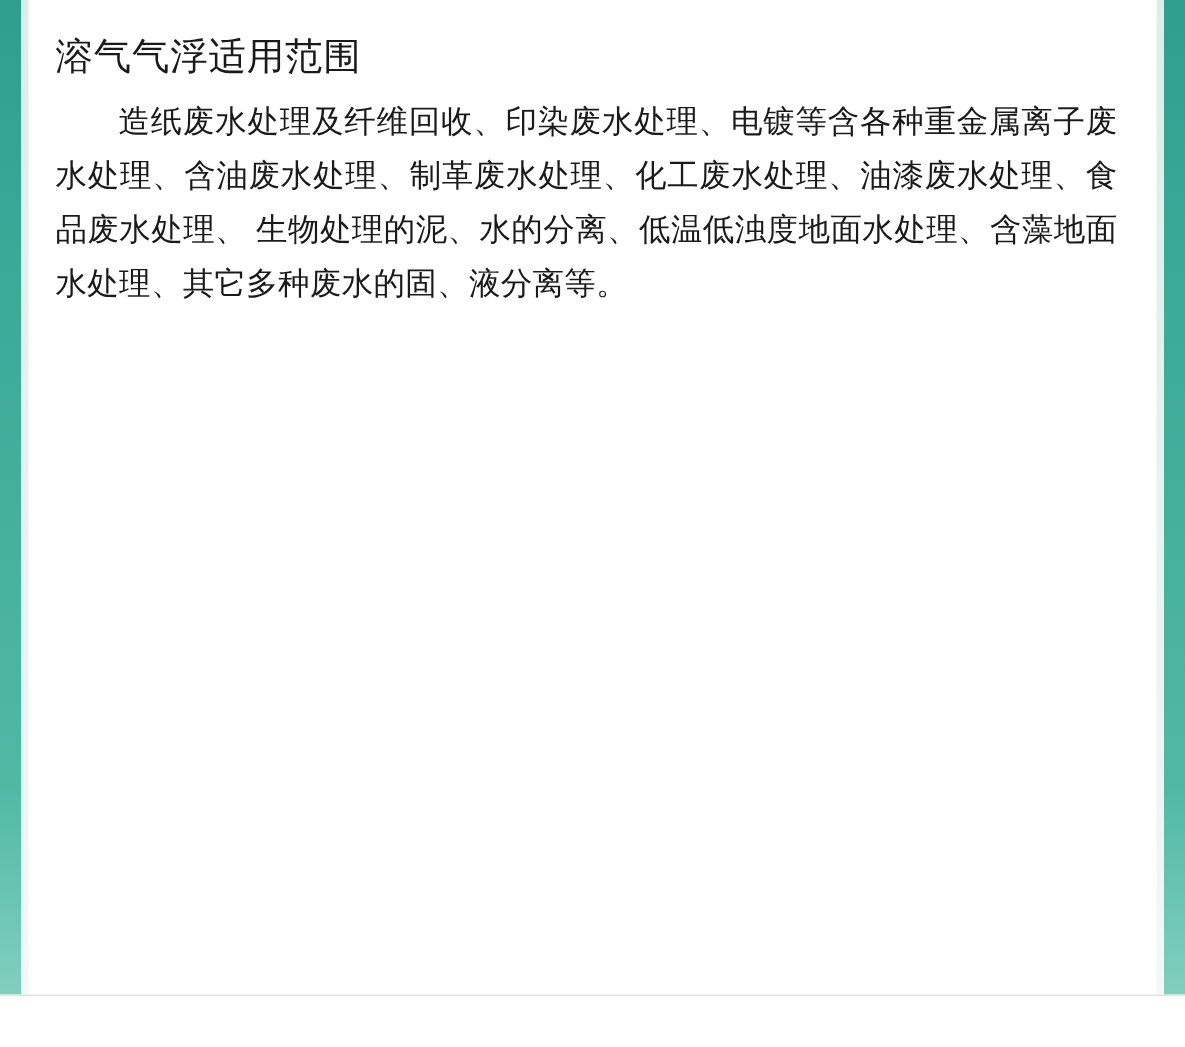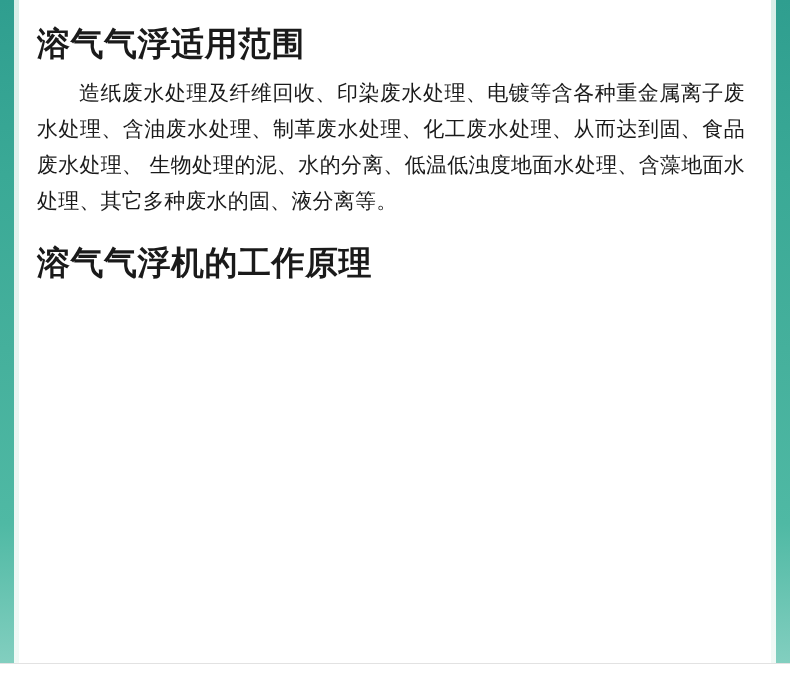--- a/index.html
+++ b/index.html
@@ -65,22 +65,22 @@
   .content {
     position: absolute;
     left: 19px;
     top: 0;
     width: 752px;
     height: 664px;
     box-sizing: border-box;
     padding: 22px 26px 0 18px;
   }
   h2.section-title {
-    font-size: 33px;
-    font-weight: bold;
+    font-size: 25px;
+    font-weight: normal;
     color: #1a1a1a;
     margin: 0 0 8px 0;
     line-height: 1.35;
     letter-spacing: 0.5px;
   }
   h2.section-title.second {
     margin-top: 22px;
     margin-bottom: 6px;
   }
   p.para {
@@ -104,22 +104,21 @@
 
   <div class="edge-left"></div>
   <div class="edge-left-inner"></div>
   <div class="edge-right"></div>
   <div class="edge-right-inner"></div>
 
   <div class="content">
 
     <h2 class="section-title">溶气气浮适用范围</h2>
 
-    <p class="para">造纸废水处理及纤维回收、印染废水处理、电镀等含各种重金属离子废水处理、含油废水处理、制革废水处理、化工废水处理、从而达到固、食品废水处理、 生物处理的泥、水的分离、低温低浊度地面水处理、含藻地面水处理、其它多种废水的固、液分离等。</p>
+    <p class="para">造纸废水处理及纤维回收、印染废水处理、电镀等含各种重金属离子废水处理、含油废水处理、制革废水处理、化工废水处理、油漆废水处理、食品废水处理、 生物处理的泥、水的分离、低温低浊度地面水处理、含藻地面水处理、其它多种废水的固、液分离等。</p>
 
 
-    <h2 class="section-title second">溶气气浮机的工作原理</h2>
 
 
   </div>
 
   <div class="edge-bottom"></div>
 </div>
 
 </body></html>

